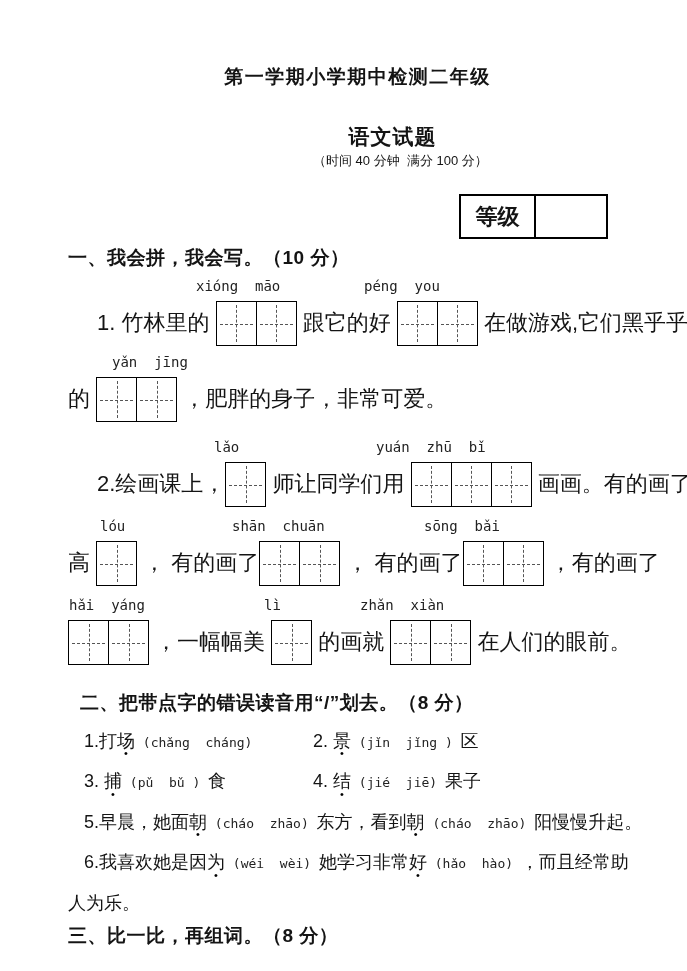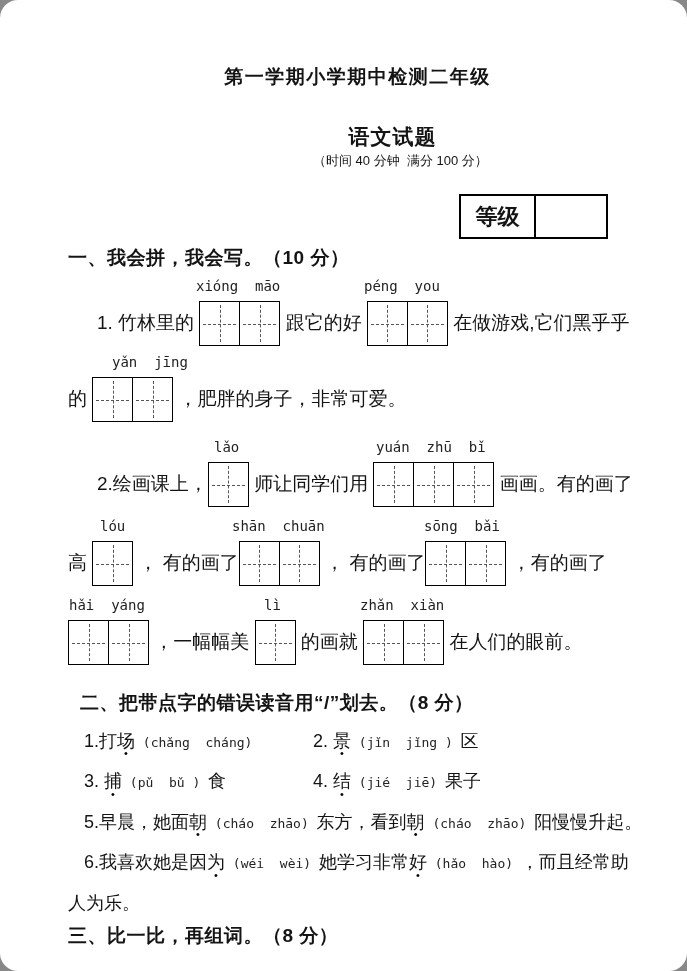--- a/index.html
+++ b/index.html
@@ -1,36 +1,36 @@
 <!DOCTYPE html>
 <html><head>
 <meta charset="utf-8">
 <style>
   html,body{margin:0;padding:0;background:#888;}
   .page{
     width:687px;height:971px;background:#fff;color:#141414;
     font-family:"Liberation Sans","DejaVu Sans",sans-serif;
     box-sizing:border-box;padding:64px 40px 0 68px;
-    position:relative;overflow:hidden;margin:0 auto;border-radius:18px;
+    position:relative;overflow:hidden;margin:0 auto;
   }
   .title{font-size:19px;font-weight:bold;text-align:center;letter-spacing:1.5px;margin:0;}
   .subtitle{margin-top:15px;text-align:center;position:relative;left:26px;white-space:pre;}
   .subject{font-size:21px;font-weight:bold;letter-spacing:1px;}
   .time-info{font-size:13px;margin-left:16px;}
   .grade{display:flex;width:145px;height:41px;border:2px solid #000;margin:6px 39px 0 auto;}
   .grade-label{width:73px;border-right:2px solid #000;display:flex;align-items:center;justify-content:center;font-weight:bold;font-size:22px;}
   .grade-value{flex:1;}
   .s-heading{font-size:19px;font-weight:bold;margin-top:6px;letter-spacing:0.5px;}
   .s-heading.h2{margin-top:24px;margin-left:12px;}
   .s-heading.h3{margin-top:4px;}
   
   .pinyin-row{position:relative;height:20px;margin-top:7px;}
   .pinyin{position:absolute;top:0;font-family:"DejaVu Sans Mono",monospace;font-size:14px;white-space:pre;color:#222;}
   .mixed-row{display:flex;align-items:center;margin-top:2px;min-height:47px;}
-  .seg{font-size:19px;white-space:pre;line-height:1.2;}
+  .seg{font-size:22px;white-space:pre;line-height:1.2;}
   .boxgroup{display:inline-flex;border:1.6px solid #000;flex:none;background:#fff;}
   .cell{width:39px;height:43px;position:relative;}
   .cell + .cell{border-left:1.3px solid #000;}
   .cell::before{content:"";position:absolute;left:50%;top:3px;bottom:3px;border-left:1.2px dashed #555;}
   .cell::after{content:"";position:absolute;top:50%;left:3px;right:3px;border-top:1.2px dashed #555;}
   
   #s2-rows{margin-top:14px;}
   .q2-row{display:flex;padding-left:16px;margin-bottom:17px;font-size:18px;line-height:1.3;gap:8px;}
   .q2-row.noindent{padding-left:0;margin-bottom:8px;}
   .q2-item{white-space:pre;}

